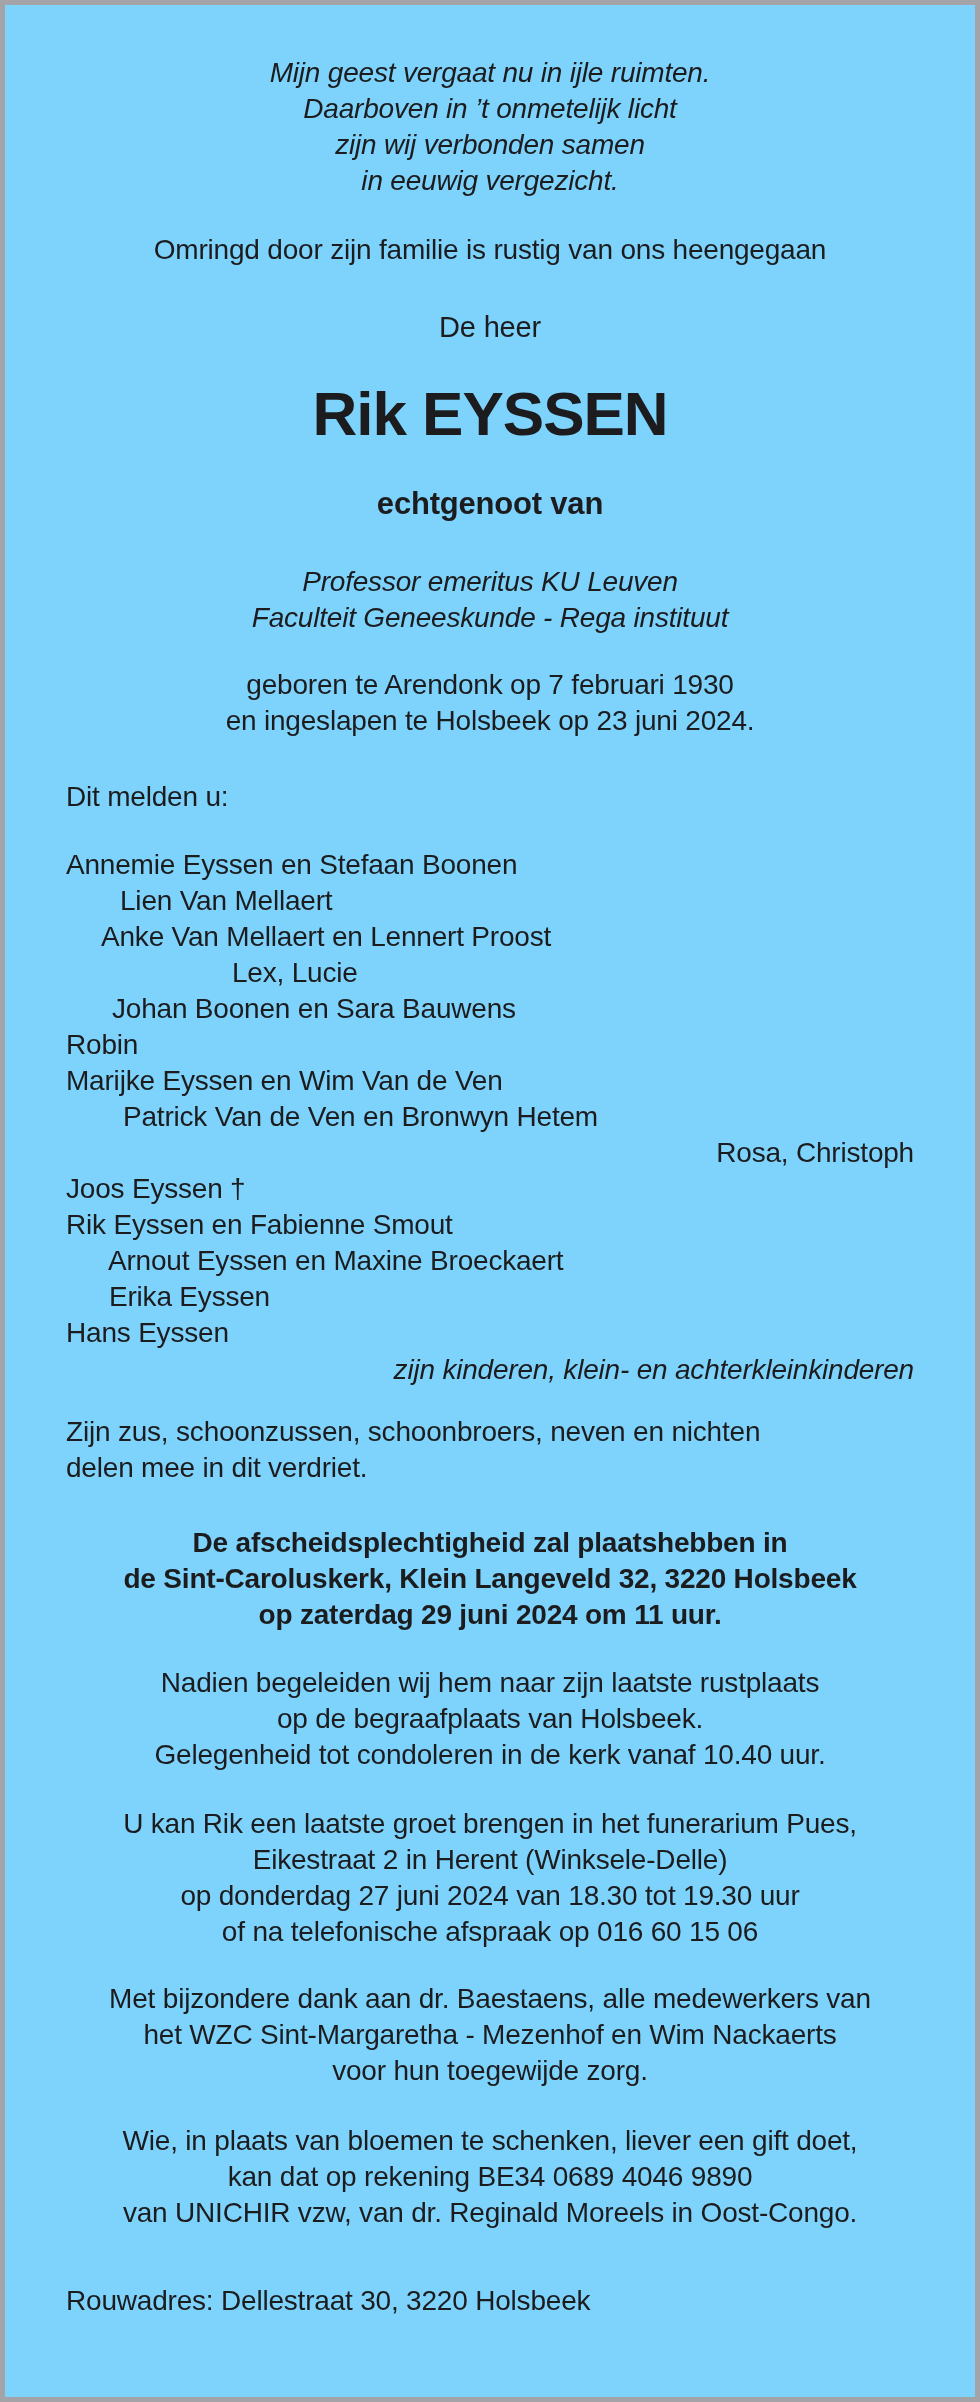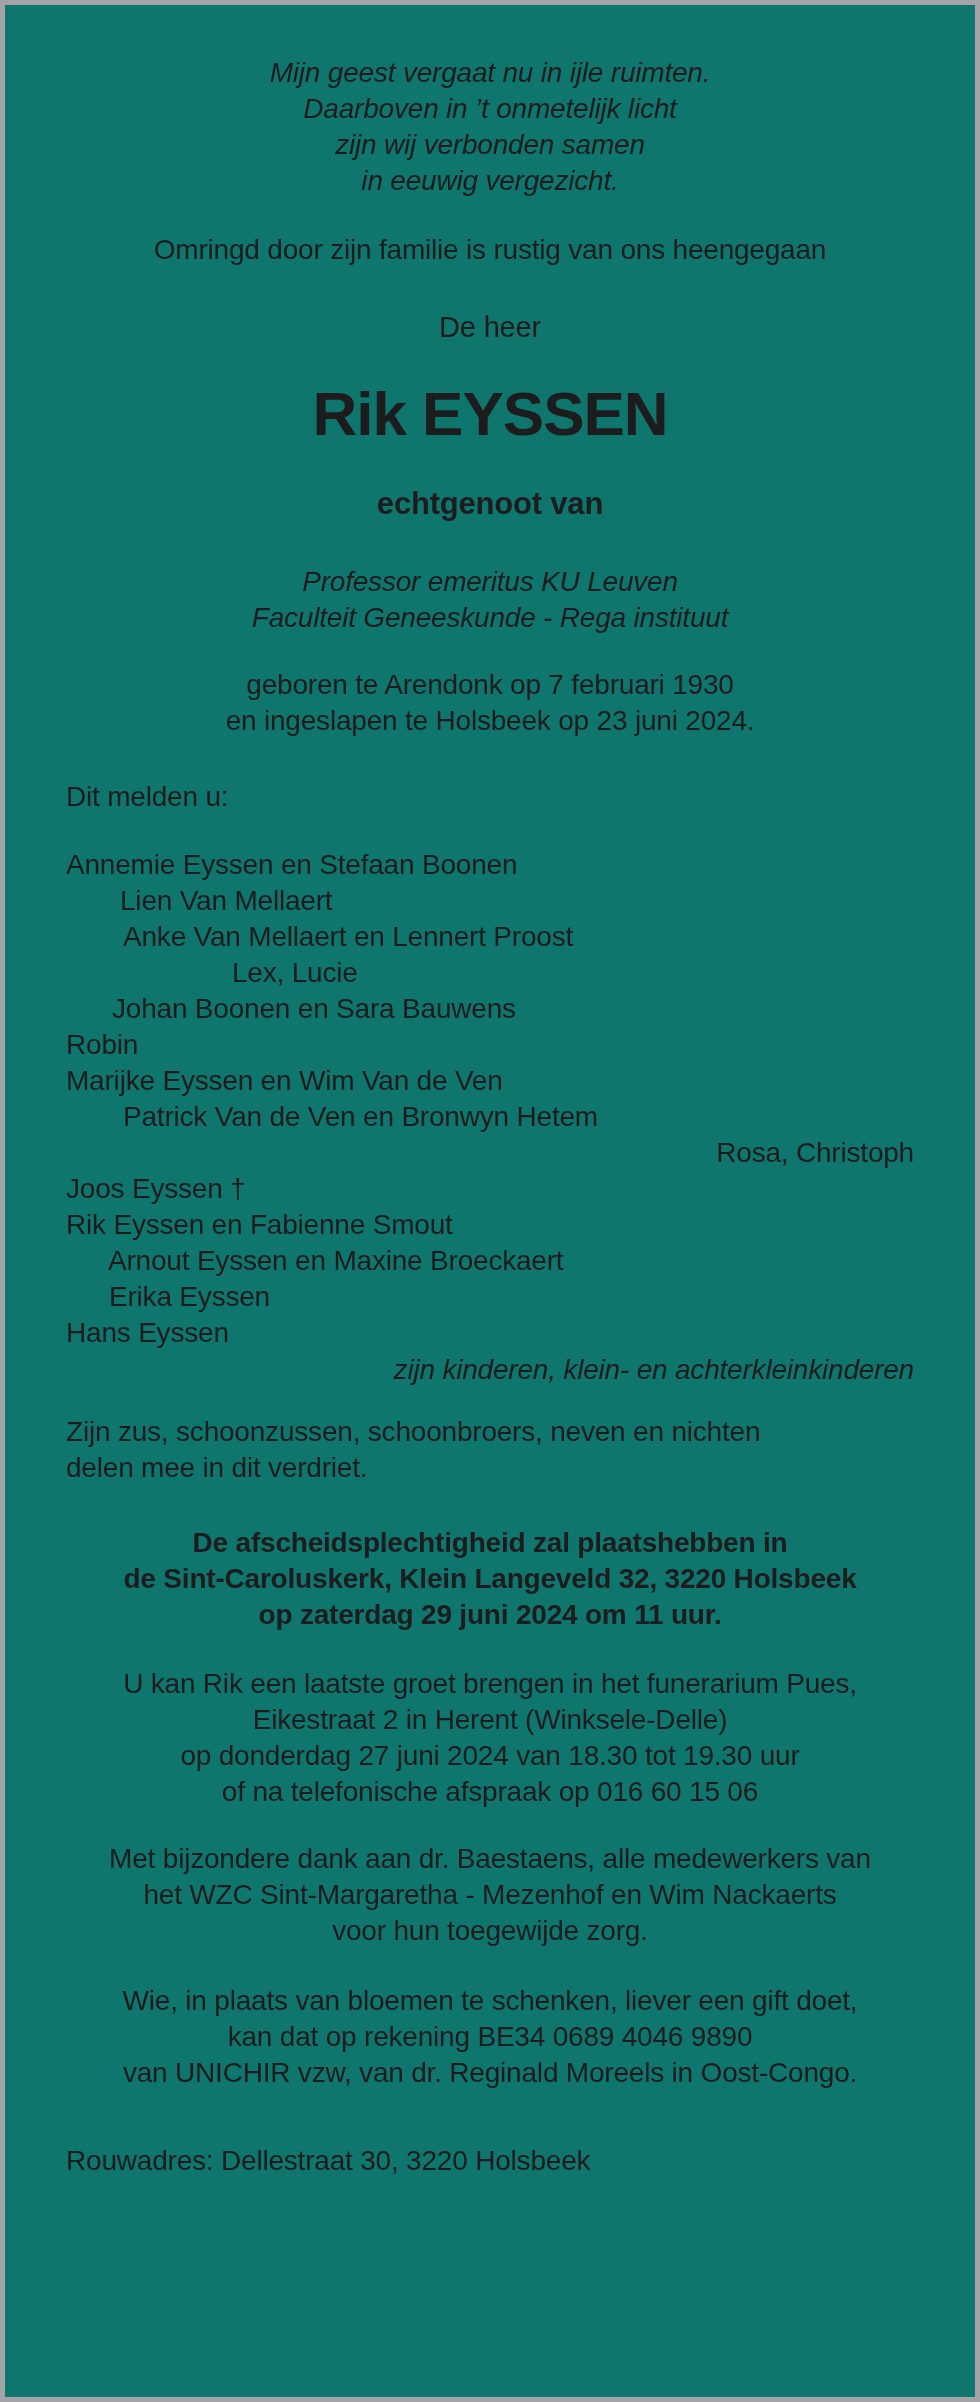--- a/index.html
+++ b/index.html
@@ -4,21 +4,21 @@
 <style>
   html, body {
     margin: 0;
     padding: 0;
     background: #ffffff;
   }
   .page {
     width: 980px;
     height: 2402px;
     box-sizing: border-box;
-    background: #0f766e;
+    background: #7dd3fc;
     border: 5px solid #a3a3a8;
     overflow: hidden;
     font-family: "Liberation Sans", sans-serif;
     color: #1c1c1e;
   }
   .content {
     padding: 50px 61px 0 61px;
     font-size: 28px;
     line-height: 36px;
     letter-spacing: -0.2px;
@@ -79,21 +79,21 @@
     <div class="dates center">
         <div>geboren te Arendonk op 7 februari 1930</div>
         <div>en ingeslapen te Holsbeek op 23 juni 2024.</div>
       </div>
 
     <p class="announce">Dit melden u:</p>
 
     <div class="family">
         <div>Annemie Eyssen en Stefaan Boonen</div>
         <div style="margin-left: 54px;">Lien Van Mellaert</div>
-        <div style="margin-left: 57px;">Anke Van Mellaert en Lennert Proost</div>
+        <div style="margin-left: 35px;">Anke Van Mellaert en Lennert Proost</div>
         <div style="margin-left: 166px;">Lex, Lucie</div>
         <div style="margin-left: 46px;">Johan Boonen en Sara Bauwens</div>
         <div style="">Robin</div>
         <div>Marijke Eyssen en Wim Van de Ven</div>
         <div style="margin-left: 57px;">Patrick Van de Ven en Bronwyn Hetem</div>
         <div style="margin-left: 172px; text-align: right;">Rosa, Christoph</div>
         <div>Joos Eyssen †</div>
         <div>Rik Eyssen en Fabienne Smout</div>
         <div style="margin-left: 42px;">Arnout Eyssen en Maxine Broeckaert</div>
         <div style="margin-left: 43px;">Erika Eyssen</div>
@@ -106,20 +106,25 @@
         <div>Zijn zus, schoonzussen, schoonbroers, neven en nichten</div>
         <div>delen mee in dit verdriet.</div>
       </div>
 
     <div class="ceremony center">
         <div>De afscheidsplechtigheid zal plaatshebben in</div>
         <div>de Sint-Caroluskerk, Klein Langeveld 32, 3220 Holsbeek</div>
         <div>op zaterdag 29 juni 2024 om 11 uur.</div>
       </div>
 
+    <div class="burial center">
+        <div>Nadien begeleiden wij hem naar zijn laatste rustplaats</div>
+        <div>op de begraafplaats van Holsbeek.</div>
+        <div>Gelegenheid tot condoleren in de kerk vanaf 10.40 uur.</div>
+      </div>
 
     <div class="visitation center">
         <div>U kan Rik een laatste groet brengen in het funerarium Pues,</div>
         <div>Eikestraat 2 in Herent (Winksele-Delle)</div>
         <div>op donderdag 27 juni 2024 van 18.30 tot 19.30 uur</div>
         <div>of na telefonische afspraak op 016 60 15 06</div>
       </div>
 
     <div class="thanks center">
         <div>Met bijzondere dank aan dr. Baestaens, alle medewerkers van</div>

